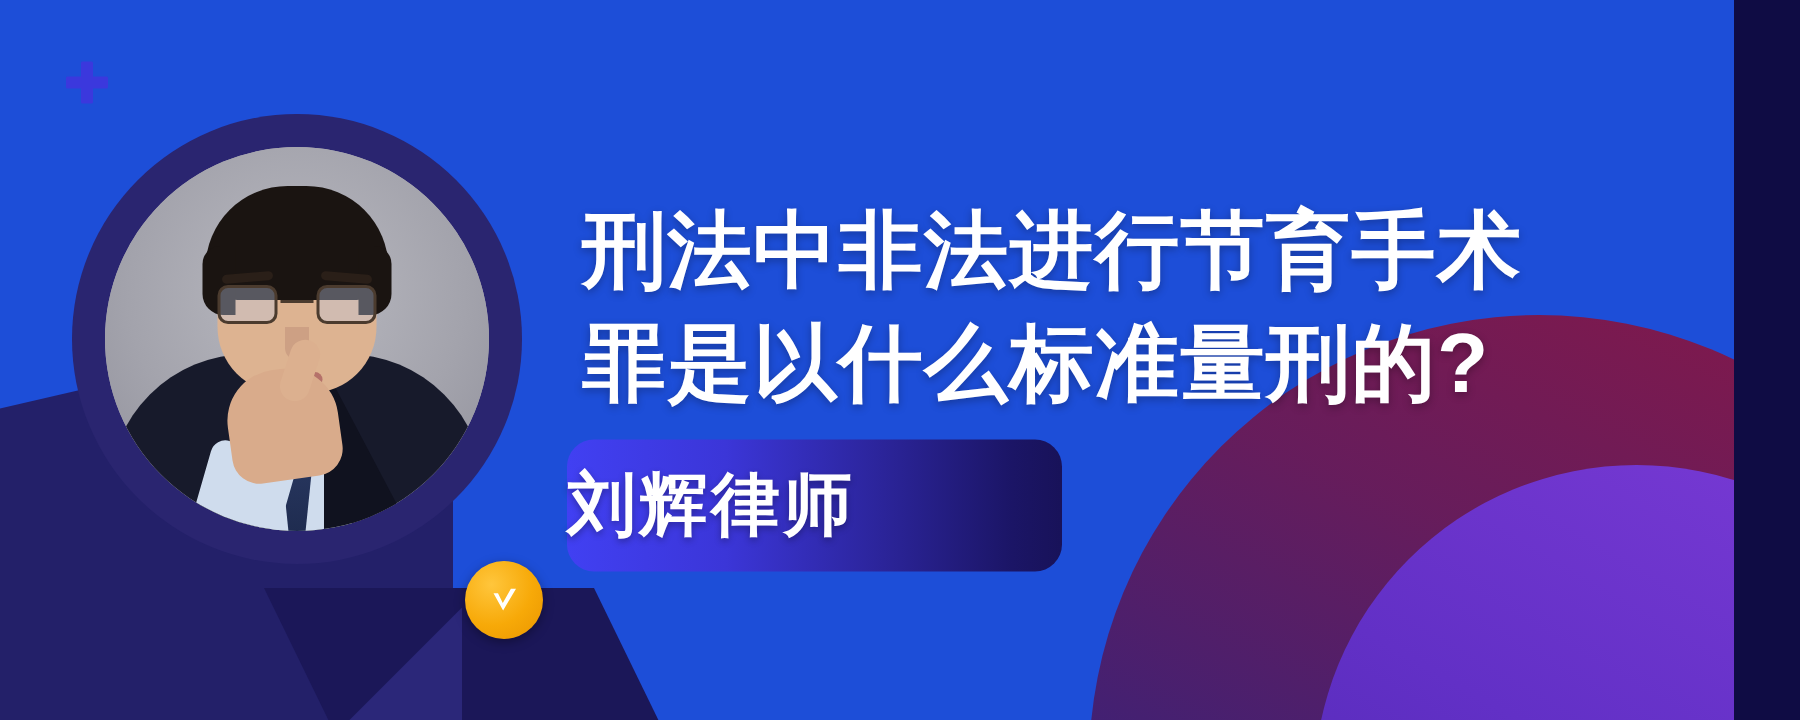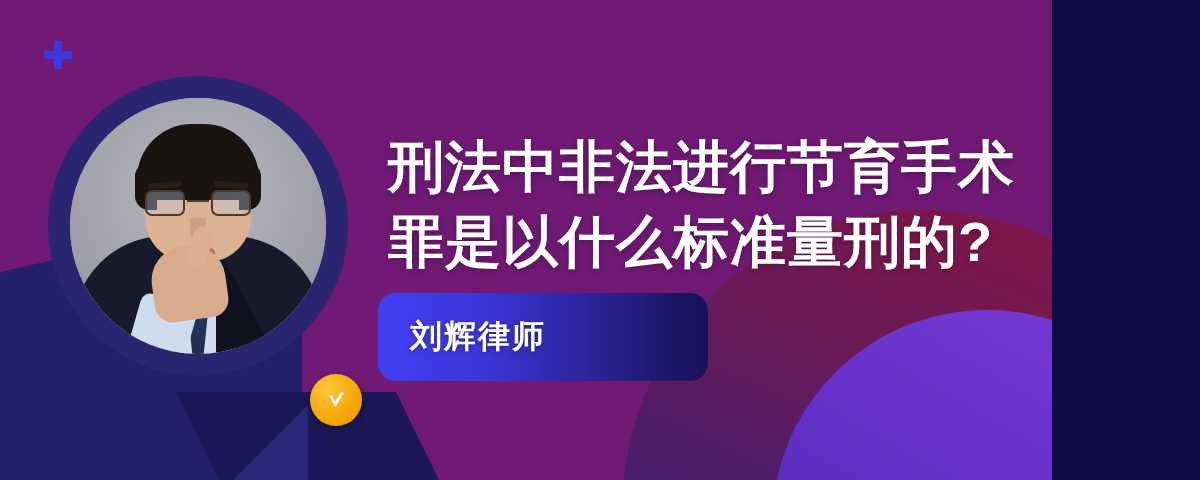--- a/index.html
+++ b/index.html
@@ -2,24 +2,24 @@
 <html><head>
 <meta charset="utf-8">
 <style>
   html, body {
     margin: 0;
     padding: 0;
     background: #0f0c44;
   }
   #banner {
     position: relative;
-    width: 1052px;
+    width: 1156px;
     height: 480px;
     overflow: hidden;
-    background: #701a75;
+    background: #1d4ed8;
     font-family: "Liberation Sans", "DejaVu Sans", sans-serif;
     user-select: none;
   }
 
   
   .bg-layer {
     position: absolute;
     inset: 0;
     overflow: hidden;
   }
@@ -316,23 +316,22 @@
     left: 378px;
     top: 293px;
     width: 330px;
     height: 88px;
     border-radius: 18px;
     background: linear-gradient(90deg, #4140f2 0%, #3b36d8 32%, #2b2499 64%, #1b1566 90%, #181259 100%);
     display: flex;
     align-items: center;
   }
   .name-pill-label {
-    margin-left: 32px;
     color: #ffffff;
-    font-size: 32px;
+    font-size: 46px;
     font-weight: 700;
     letter-spacing: 2px;
     text-shadow: 0 2px 5px rgba(0,0,0,.3);
   }
 </style>
 </head>
 <body>
 
 <div id="banner">
 

